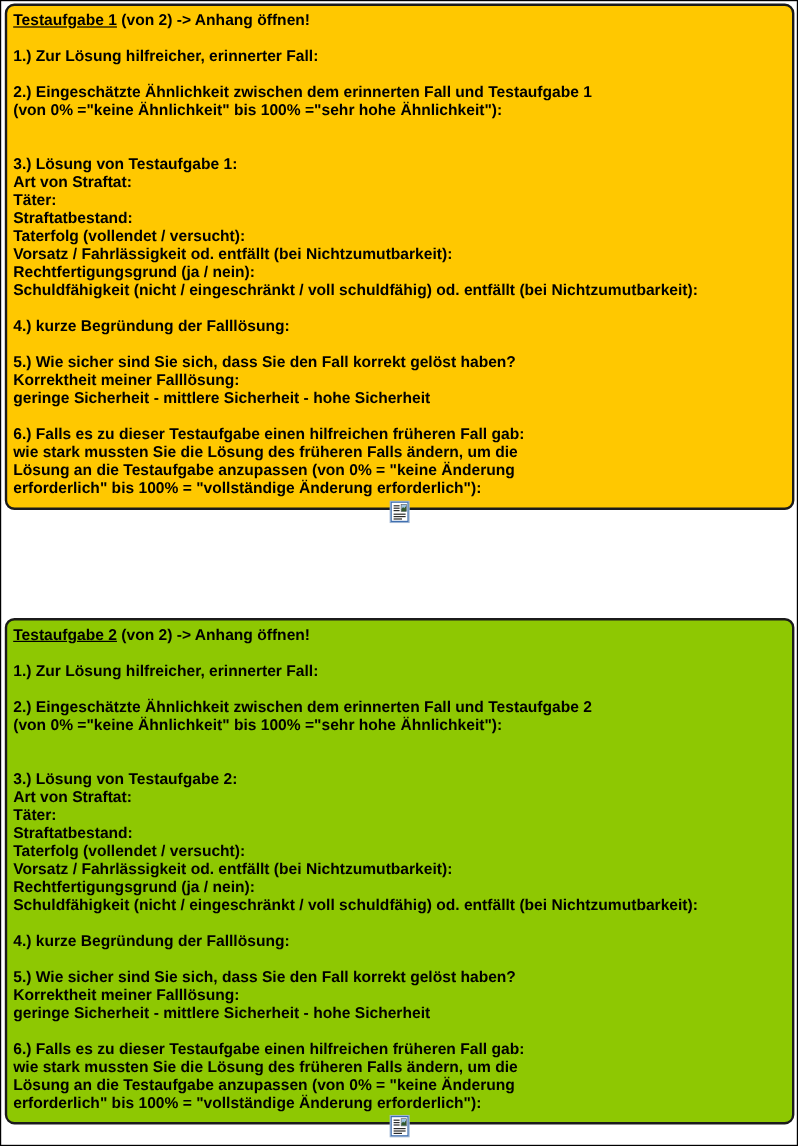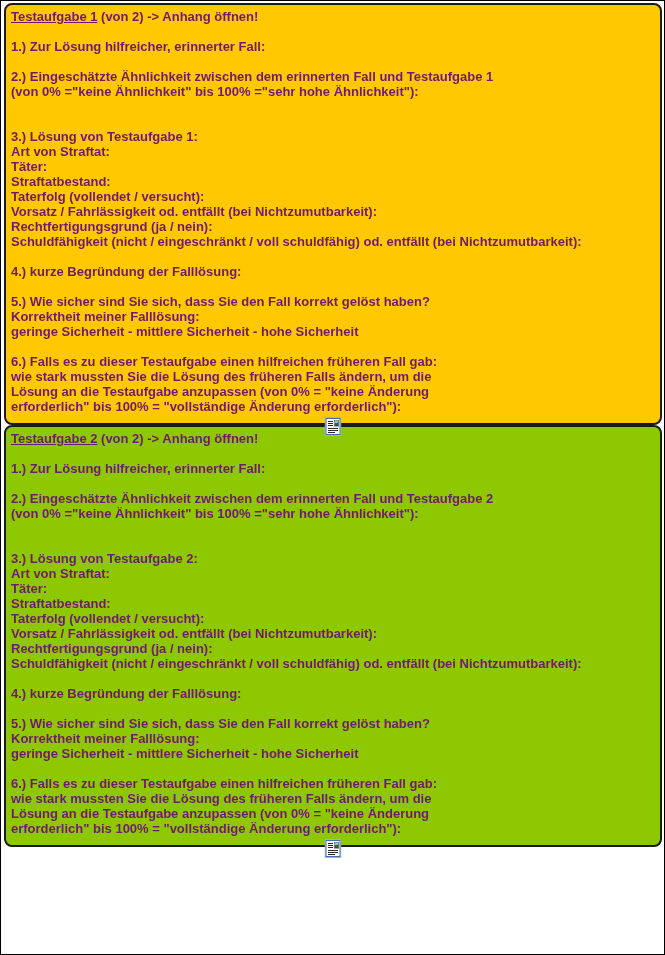--- a/index.html
+++ b/index.html
@@ -18,27 +18,27 @@
   }
   .task-card {
     position: relative;
     width: 646px;              
     height: 414px;             
     margin-left: 3px;
     border: 2px solid #1b1b1b;
     border-radius: 8px;
     padding: 4px 3px 0 5px;
     box-sizing: content-box;
-    color: #701a75;
+    color: #000000;
     font-weight: bold;
     font-size: 13px;
     line-height: 15px;
   }
   .card-gold  { background: #FFC800; margin-top: 2px; }
-  .card-green { background: #8EC802; }
+  .card-green { background: #8EC802; margin-top: 90px; }
   .title-line { white-space: pre; }
   .title-main { text-decoration: underline; }
   .card-body {
     white-space: pre-wrap;
     word-break: normal;
   }
   .attachment-icon {
     position: absolute;
     left: 50%;
     bottom: -13px;

